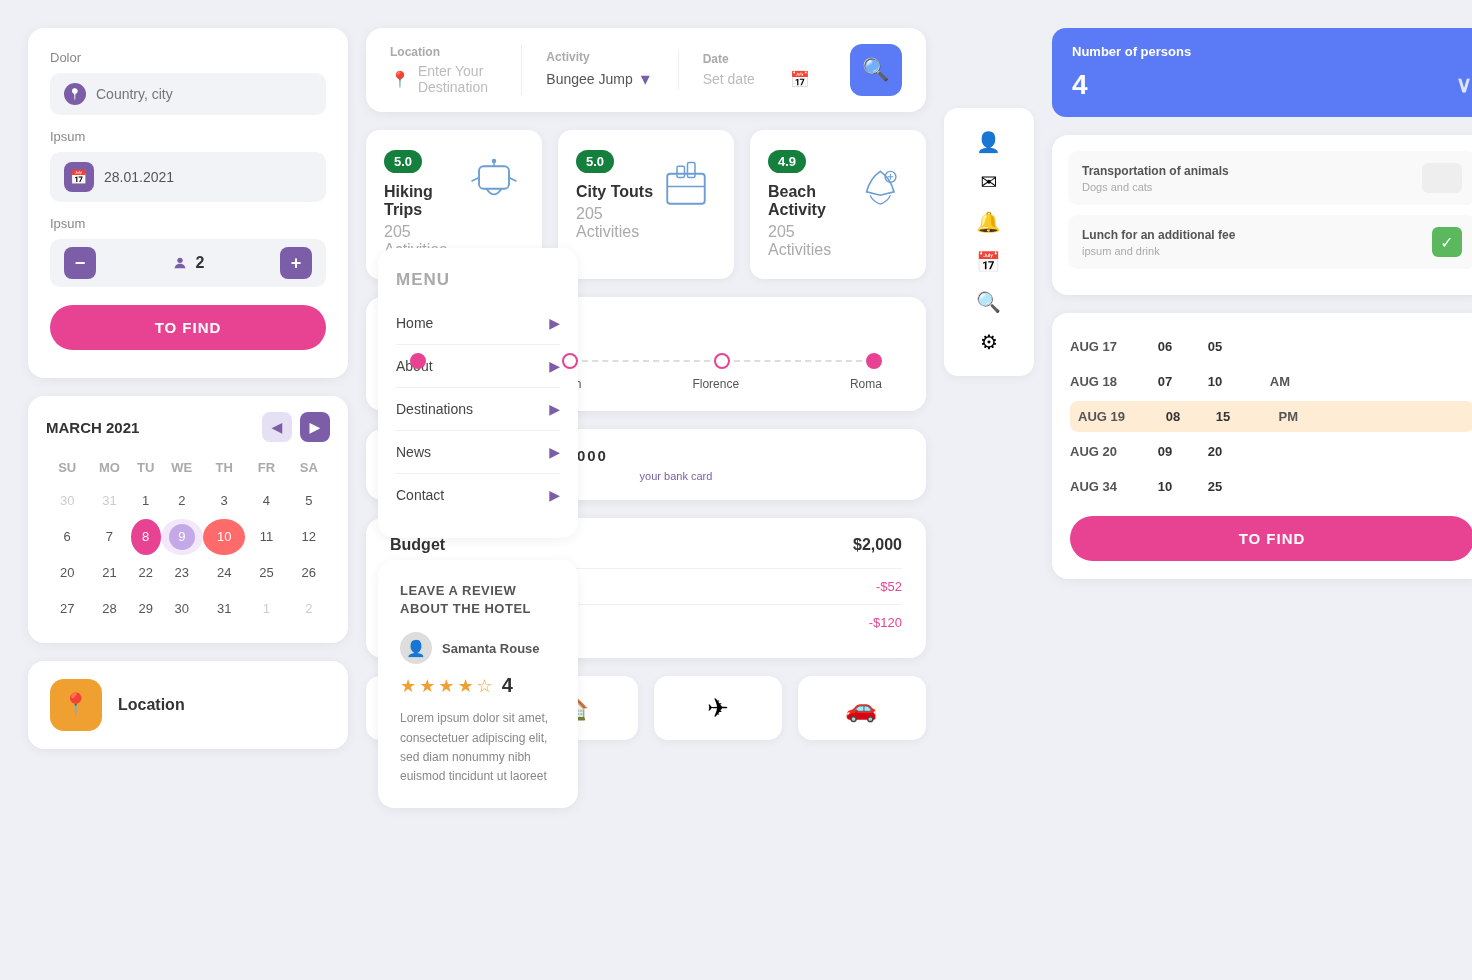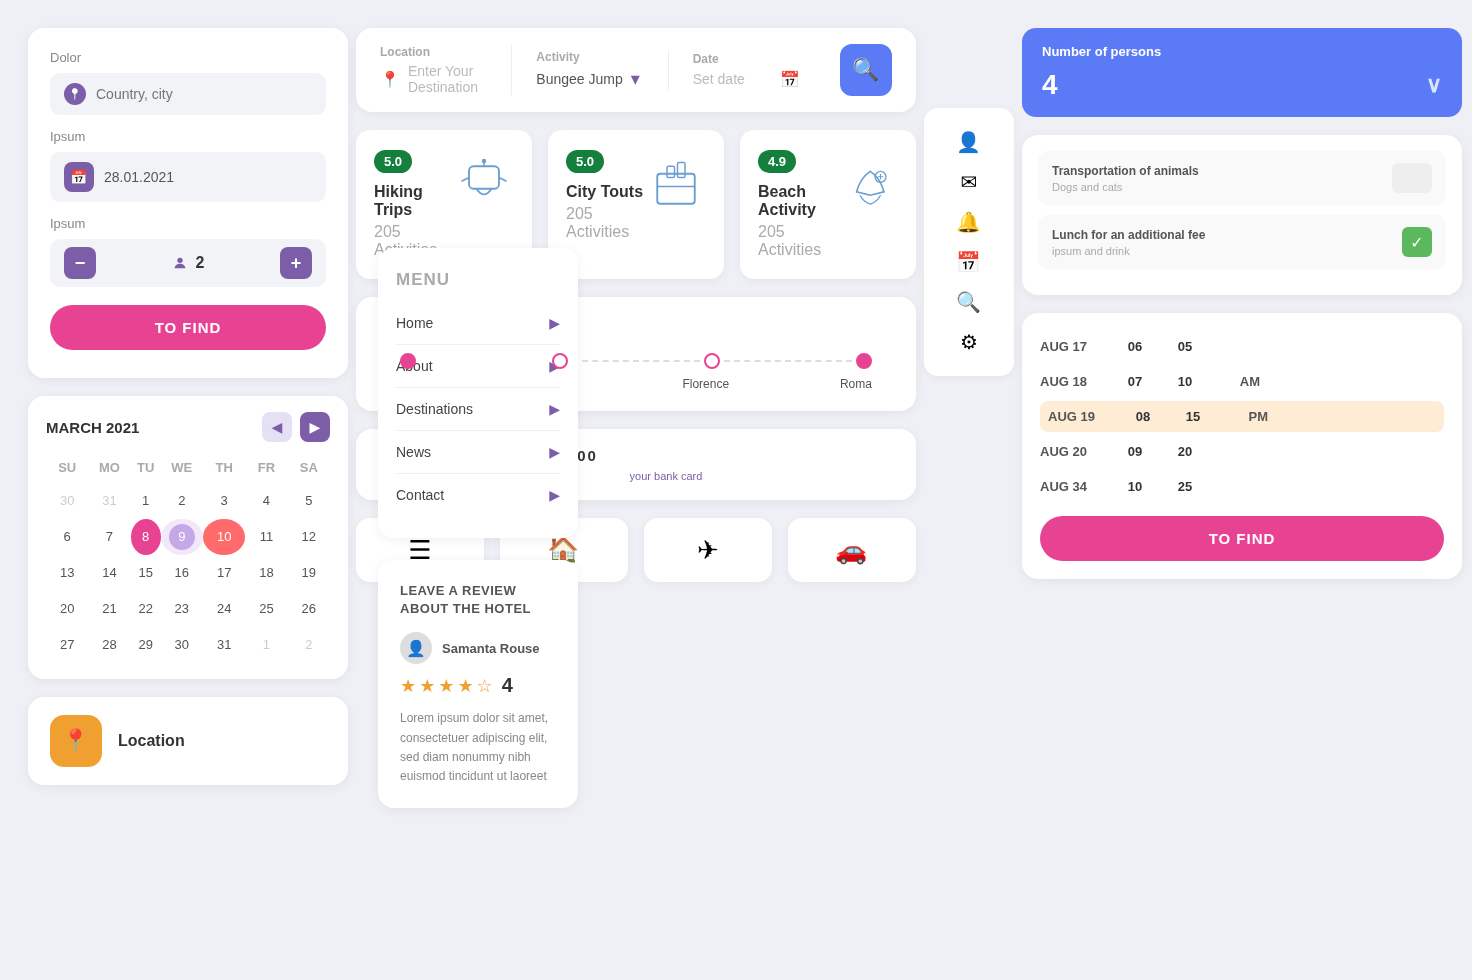--- a/index.html
+++ b/index.html
@@ -403,21 +403,21 @@
 
     
     .page-wrap {
       width: 1472px;
       min-height: 980px;
       padding: 28px;
       background: #eef0f5;
       display: grid;
       grid-template-columns: 320px 560px 90px 440px;
       grid-template-rows: auto;
-      gap: 8px;
+      gap: 18px;
       align-items: start;
     }
 
     .col1 { display: flex; flex-direction: column; gap: 18px; }
     .col2 { display: flex; flex-direction: column; gap: 18px; }
     .col3 { display: flex; flex-direction: column; gap: 18px; }
     .col4 { display: flex; flex-direction: column; gap: 18px; }
   </style>
 </head>
 <body>
@@ -485,29 +485,20 @@
             <tr>
               <td><span>6</span></td>
               <td><span>7</span></td>
               <td class="today"><span class="today">8</span></td>
               <td class="hl1"><span class="hl1">9</span></td>
               <td class="hl2"><span class="hl2">10</span></td>
               <td><span>11</span></td>
               <td><span>12</span></td>
             </tr>
             <tr>
-              <td><span>13</span></td>
-              <td><span>14</span></td>
-              <td><span>15</span></td>
-              <td><span>16</span></td>
-              <td><span>17</span></td>
-              <td><span>18</span></td>
-              <td><span>19</span></td>
-            </tr>
-            <tr>
               <td><span>20</span></td>
               <td><span>21</span></td>
               <td><span>22</span></td>
               <td><span>23</span></td>
               <td><span>24</span></td>
               <td><span>25</span></td>
               <td><span>26</span></td>
             </tr>
             <tr>
               <td><span>27</span></td>
@@ -639,20 +630,36 @@
         <div style="flex:1;">
           <div class="card-number">
             <span>**** **** ****</span>
             <span class="real">0000</span>
           </div>
           <div class="card-sub">your bank card</div>
         </div>
       </div>
     </div>
 
+    <div class="card budget-card">
+      <div class="budget-header">
+        <span class="budget-title">Budget</span>
+        <span class="budget-amount">$2,000</span>
+      </div>
+      <div id="budget-rows">
+          <div class="budget-row">
+            <span>Transport</span>
+            <span class="neg">-$52</span>
+          </div>
+          <div class="budget-row">
+            <span>Hotel room</span>
+            <span class="neg">-$120</span>
+          </div>
+        </div>
+    </div>
 
     <div class="bottom-nav" id="bottom-nav-row">
         <div class="nav-btn">☰</div>
         <div class="nav-btn">🏠</div>
         <div class="nav-btn">✈</div>
         <div class="nav-btn">🚗</div>
       </div>
 
   </div>
 

